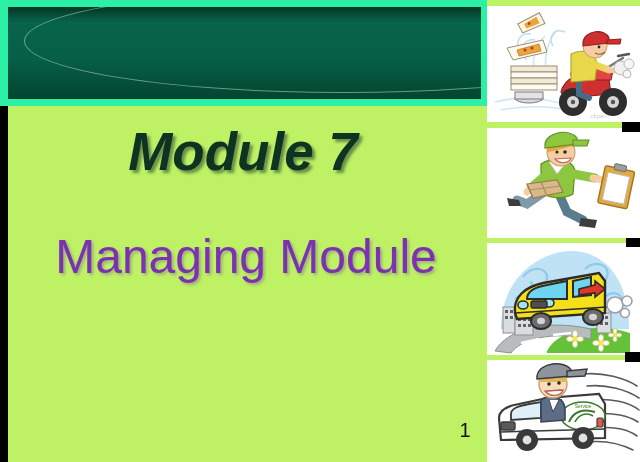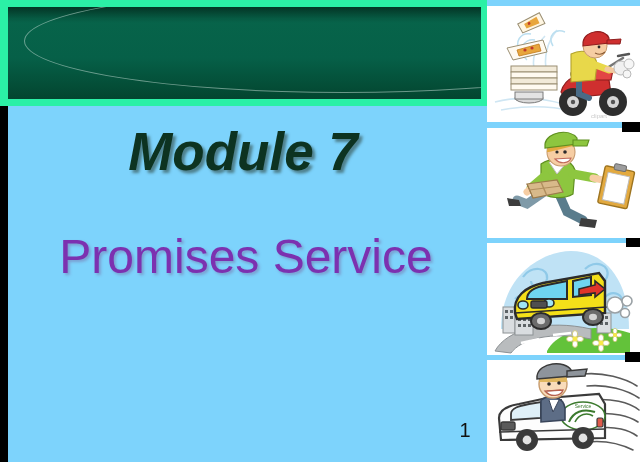--- a/index.html
+++ b/index.html
@@ -10,21 +10,21 @@
   body {
     width: 640px;
     height: 462px;
     overflow: hidden;
     font-family: "Liberation Sans", sans-serif;
   }
   #slide {
     position: relative;
     width: 640px;
     height: 462px;
-    background: #7dd3fc;
+    background: #bef264;
     overflow: hidden;
   }
 
   
   #left-bar {
     position: absolute;
     left: 0;
     top: 103px;
     width: 8px;
     height: 359px;
@@ -141,21 +141,21 @@
   <div id="header-banner">
     <div id="header-inner">
       <div id="header-sheen"></div>
       <div id="header-ellipse"></div>
     </div>
   </div>
 
   <div id="title-module">Module 7</div>
 
   <div id="title-sub">
-    <div>Promises Service</div>
+    <div>Managing Module</div>
   </div>
 
   <div id="page-number">1</div>
 
   <div class="clip" id="img1">
     <svg width="153" height="116" viewBox="0 0 153 116">
       <rect x="0" y="0" width="153" height="116" fill="#ffffff"></rect>
 
       <g stroke="#cfe6f3" stroke-width="1.6" fill="none">
         <path d="M8 96 C30 90 56 92 76 98"></path>

